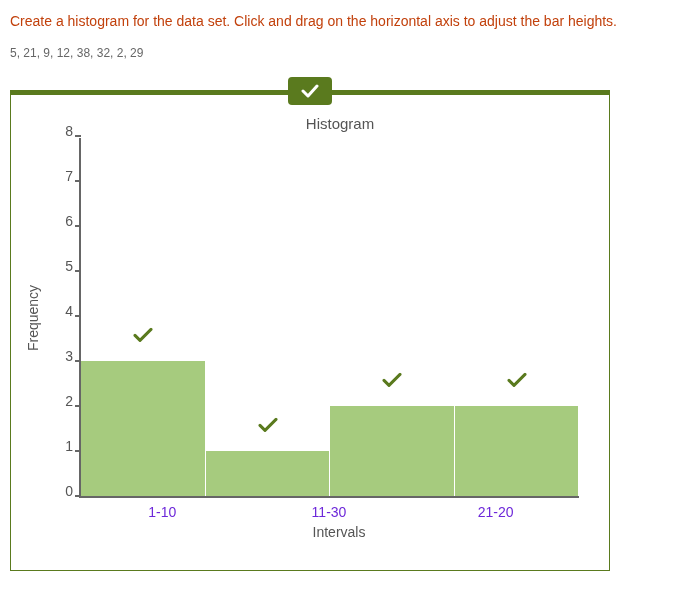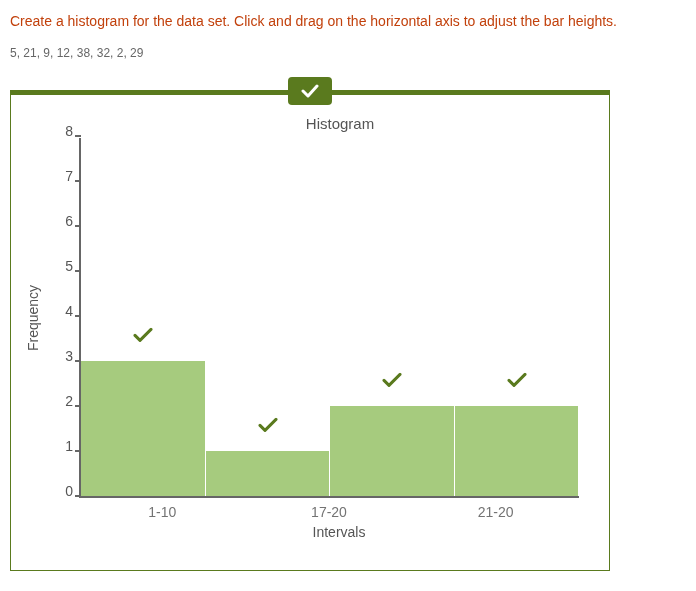--- a/index.html
+++ b/index.html
@@ -127,21 +127,21 @@
   .bar-check svg { display:block; }
   .xaxis {
     display:flex;
     margin-left: 58px;
     margin-right: 20px;
   }
   .xaxis .xt {
     flex:1;
     text-align:center;
     font-size:14px;
-    color:#737373;
+    color:#6d28d9;
     padding-top:6px;
   }
   .xlabel {
     text-align:center;
     font-size:14px;
     color:#555;
     margin: 4px 0 20px 58px;
   }
 </style>
 </head>
@@ -218,17 +218,17 @@
         <div class="tickmark" style="bottom: 179px;"></div>
         <div class="tickmark" style="bottom: 224px;"></div>
         <div class="tickmark" style="bottom: 269px;"></div>
         <div class="tickmark" style="bottom: 314px;"></div>
         <div class="tickmark" style="bottom: 359px;"></div>
       </div>
   </div>
 
   <div class="xaxis" id="xaxis">
       <div class="xt">1-10</div>
-      <div class="xt">17-20</div>
+      <div class="xt">11-30</div>
       <div class="xt">21-20</div>
     </div>
   <div class="xlabel">Intervals</div>
 </div>
 
 </body></html>

